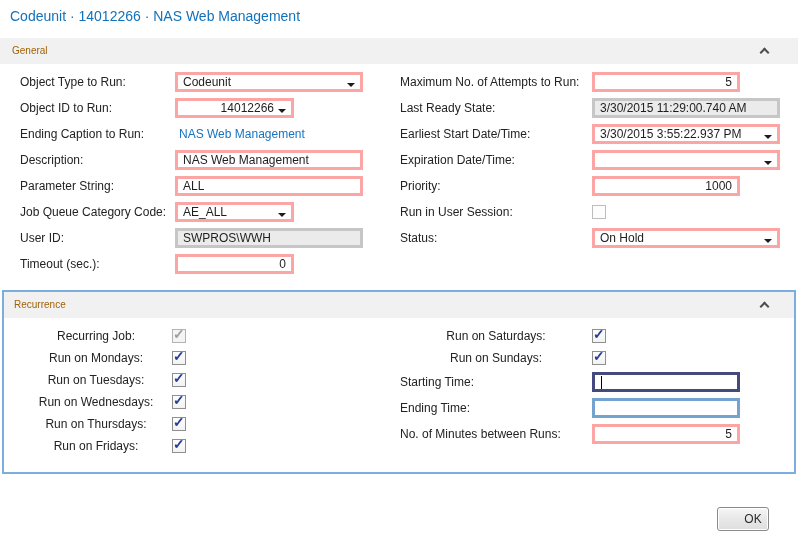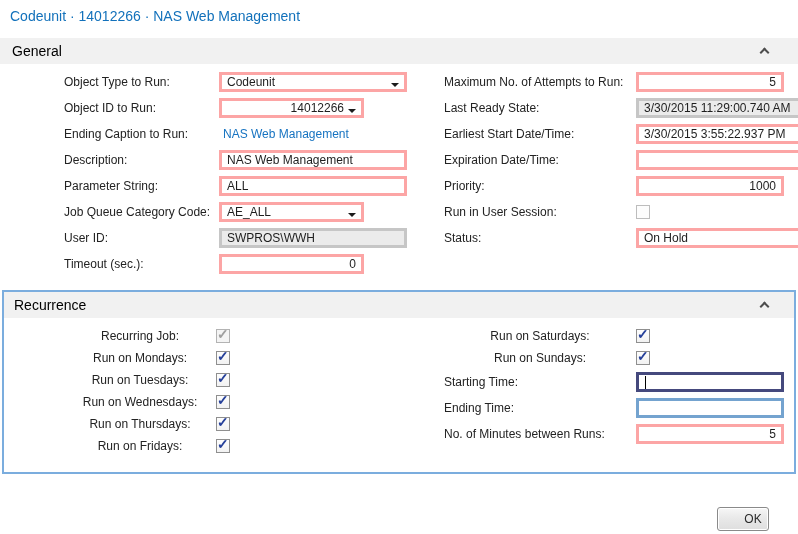--- a/index.html
+++ b/index.html
@@ -2,33 +2,33 @@
 <html><head>
 <meta charset="utf-8">
 <style>
   * { margin:0; padding:0; box-sizing:border-box; }
   html,body { width:798px; height:534px; background:#fff; overflow:hidden;
               font-family:"Liberation Sans", sans-serif; font-size:12px; color:#1e1e1e; }
 
   .page-title { position:absolute; left:10px; top:8px; font-size:14px; color:#1271bb; }
 
   .sec-header { position:absolute; left:0; width:798px; height:26px; background:#f1f1f1; }
-  .sec-header .sec-label { position:absolute; left:12px; top:0; line-height:26px; font-size:14px; color:#000000; }
+  .sec-header .sec-label { position:absolute; left:12px; top:0; line-height:26px; font-size:10px; color:#a16207; }
   .chev-up { position:absolute; right:30px; top:11px; width:7px; height:7px;
              border-top:2px solid #4d4d4d; border-left:2px solid #4d4d4d; transform:rotate(45deg); }
 
-  .col { position:absolute;margin-left:44px; }
+  .col { position:absolute; }
   .row { display:flex; align-items:center; height:26px; }
   .row.r22 { height:22px;text-align:center; }
   .lbl { flex:0 0 155px; color:#232323; }
   .lbl.wide { flex:0 0 192px; }
 
   .fld { position:relative; height:20px; border:3px solid #fca5a5; background:#fff;
          display:flex; align-items:center; padding:0 5px; }
-  .w188 { width:188px; } .w145 { width:145px; } .w148 { width:148px; }
+  .w188 { width:188px; } .w145 { width:119px; } .w148 { width:148px; }
   .fld.ro { background:#ebebeb; border-color:#c6c6c6; }
   .fld .val { flex:1; white-space:nowrap; overflow:hidden; }
   .fld.num .val { text-align:right; }
   .fld.dd { padding-right:17px; }
   .arrow { position:absolute; right:5px; top:8px; width:0; height:0;
            border-left:4px solid transparent; border-right:4px solid transparent;
            border-top:4px solid #1b1b1b; }
   .fld.focus { border-color:#45497d; }
   .fld.hint { border-color:#74a3cf; }
   .caret { width:1px; height:13px; background:#000; margin-left:1px; }

